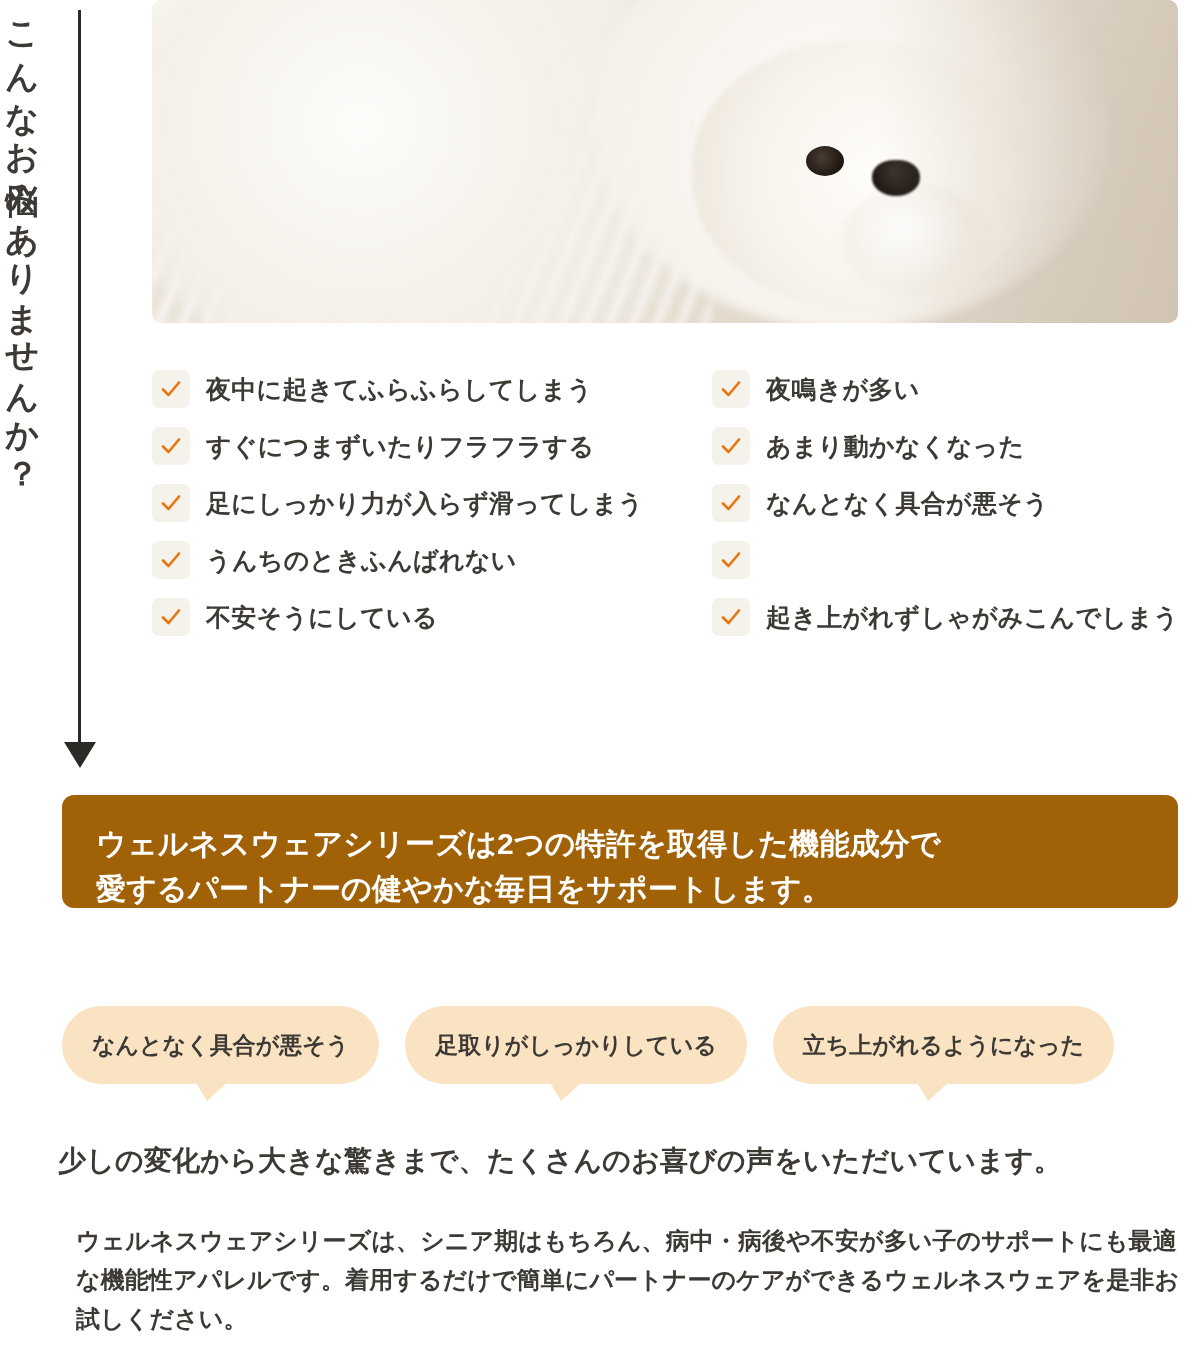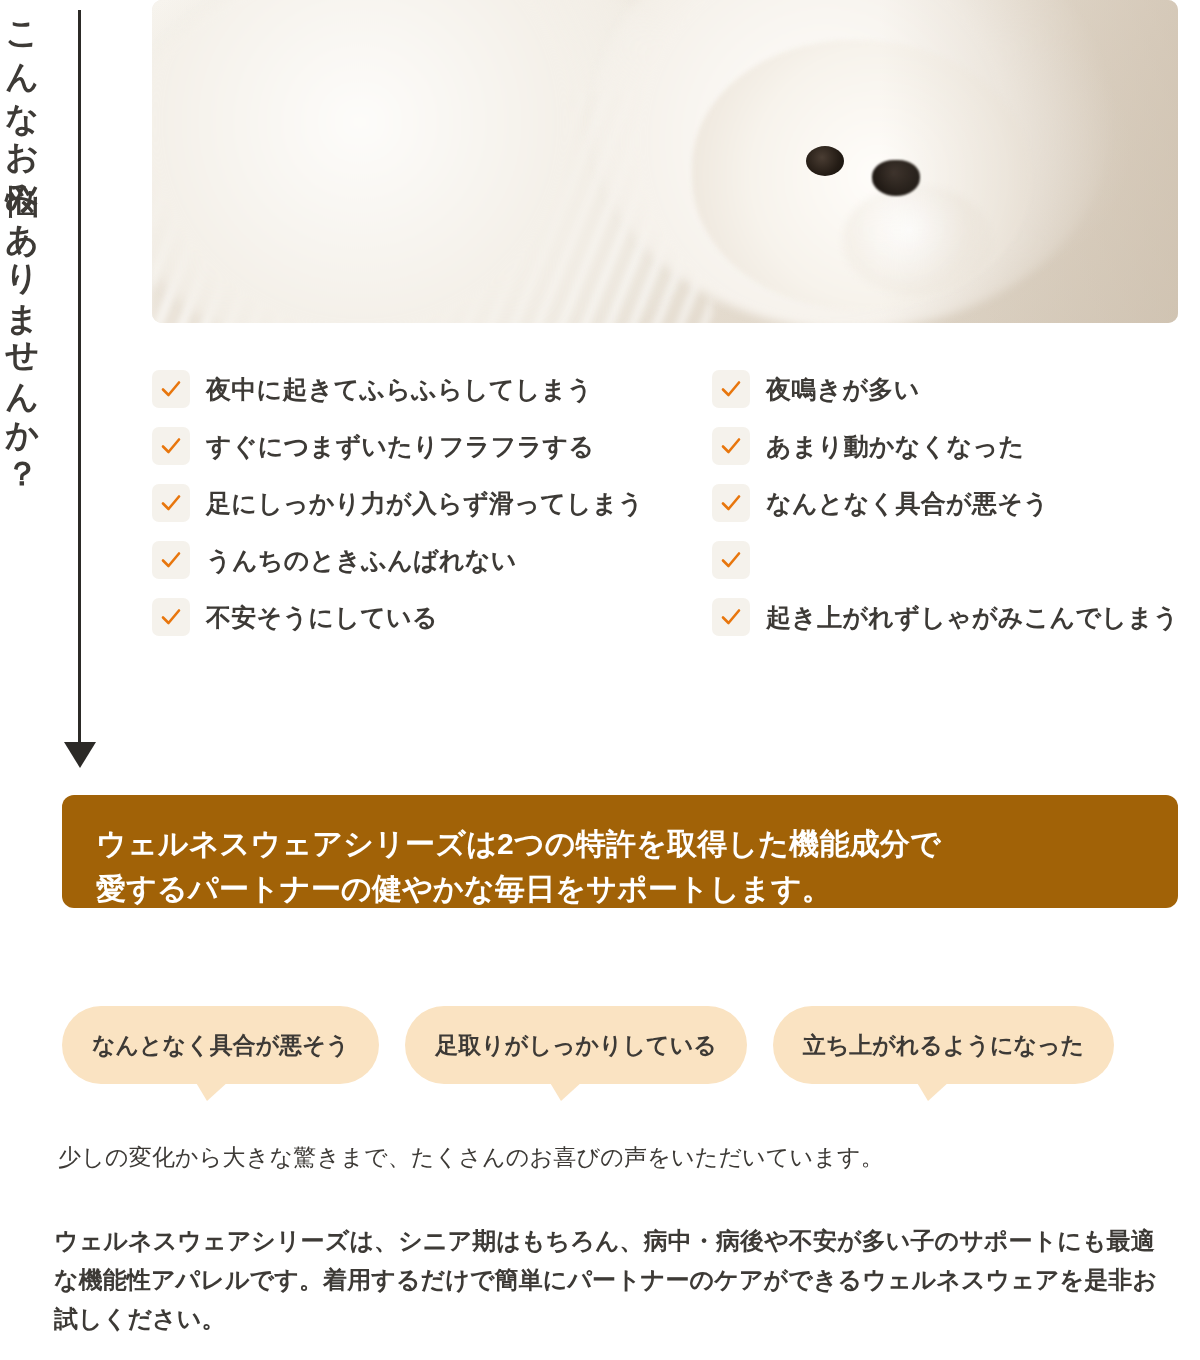--- a/index.html
+++ b/index.html
@@ -228,28 +228,28 @@
     border-right: 22px solid transparent;
     border-top: 20px solid #fae3c2;
   }
 
   
   .para-lead {
     position: absolute;
     left: 58px;
     top: 1142px;
     width: 1100px;
-    font-size: 23px;
-    font-weight: 400;
+    font-size: 28px;
+    font-weight: 700;
     color: #3d3a36;
     letter-spacing: 0.2px;
   }
   .para-body {
     position: absolute;
-    left: 54px;
+    left: 76px;
     top: 1222px;
     width: 1115px;
     font-size: 24px;
     font-weight: 700;
     line-height: 1.62;
     color: #3d3a36;
     letter-spacing: 0.1px;
   }
 </style>
 </head>

